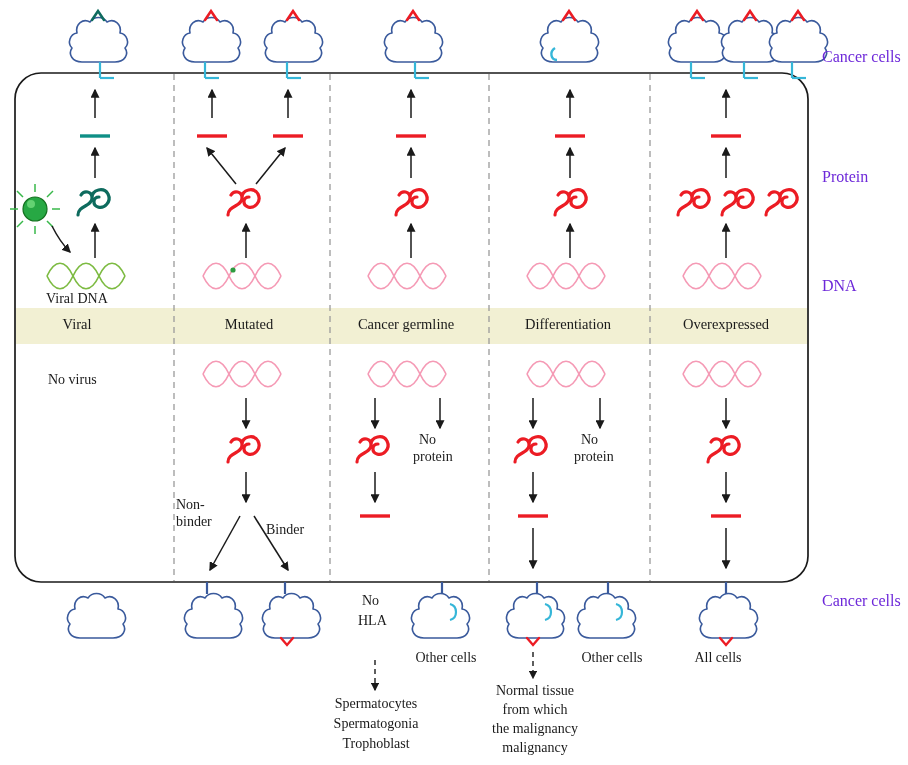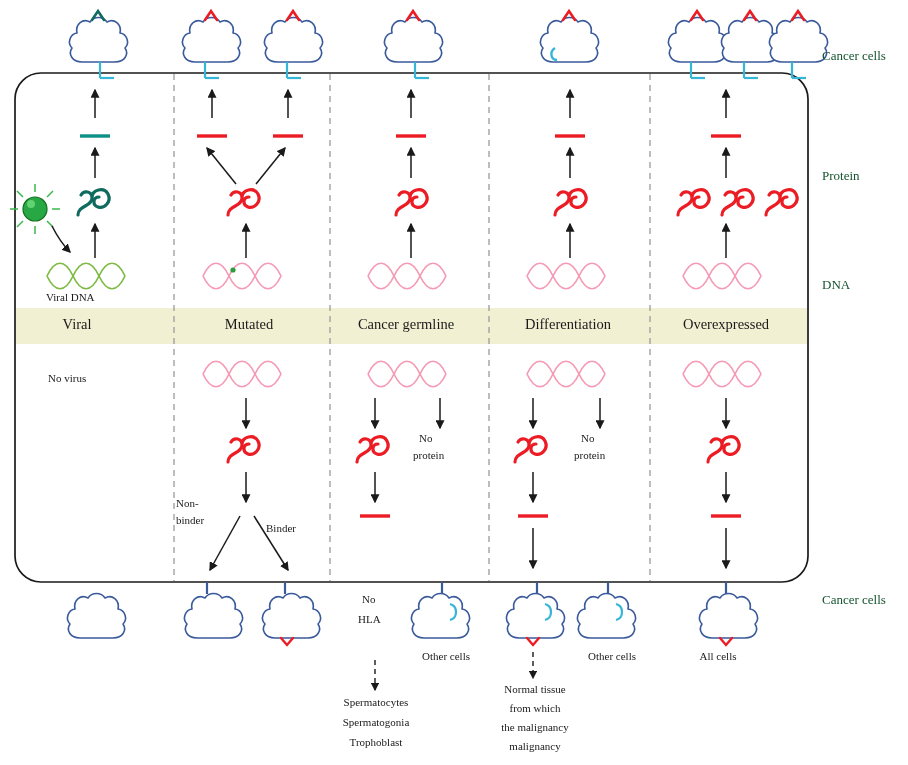--- a/index.html
+++ b/index.html
@@ -6,23 +6,23 @@
   body{
     width:908px;height:765px;
     background:#ffffff;
     font-family:"Liberation Serif", serif;
     color:#1a1a1a;
     position:relative;
     overflow:hidden;
   }
   .stage{position:absolute;left:0;top:0;width:908px;height:765px;}
   svg.layer{position:absolute;left:0;top:0;width:908px;height:765px;pointer-events:none;}
-  .lbl{position:absolute;font-size:11px;line-height:1.18;color:#1a1a1a;white-space:nowrap;}
+  .lbl{position:absolute;font-size:14px;line-height:1.18;color:#1a1a1a;white-space:nowrap;}
   .lbl.center{text-align:center;transform:translateX(-50%);}
-  .side{position:absolute;font-size:13px;color:#14532d;white-space:nowrap;}
+  .side{position:absolute;font-size:16px;color:#6d28d9;white-space:nowrap;}
   .band-label{position:absolute;font-size:14.5px;text-align:center;transform:translateX(-50%);color:#1a1a1a;}
 </style>
 </head>
 <body>
 
 <div class="stage">
 
   <svg class="layer" viewBox="0 0 908 765">
     <defs>
       <marker id="ah" viewBox="0 0 10 10" refX="8.5" refY="5" markerWidth="6" markerHeight="6" orient="auto-start-reverse">

